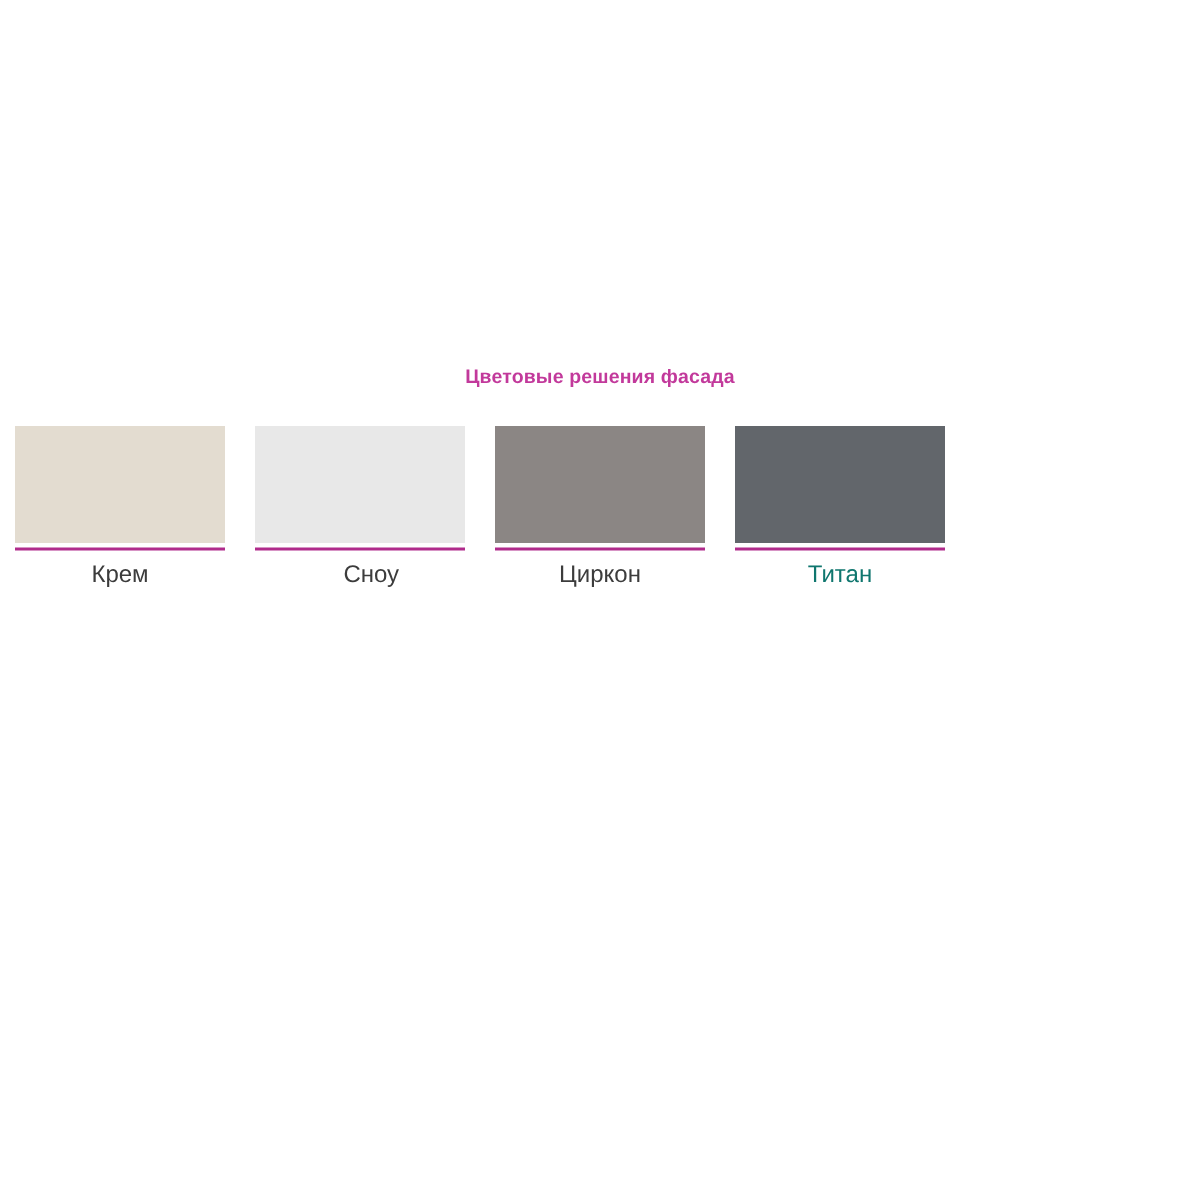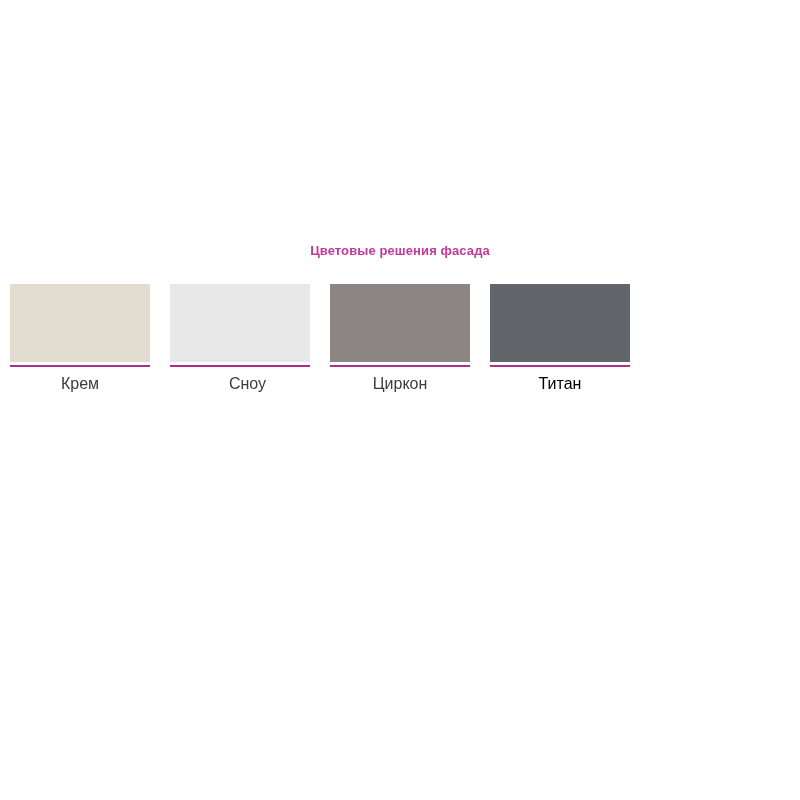--- a/index.html
+++ b/index.html
@@ -114,21 +114,21 @@
 
       <div class="swatch-cell">
         <span class="swatch-chip" style="background-color: rgb(139, 134, 132);"></span>
         <span class="swatch-underline" style="background-color: rgb(176, 43, 139);"></span>
         <span class="swatch-label" style="color: rgb(60, 60, 60);">Циркон</span>
       </div>
 
       <div class="swatch-cell">
         <span class="swatch-chip" style="background-color: rgb(98, 102, 107);"></span>
         <span class="swatch-underline" style="background-color: rgb(176, 43, 139);"></span>
-        <span class="swatch-label" style="color: #000000;">Титан</span>
+        <span class="swatch-label" style="color: #0f766e;">Титан</span>
       </div>
 
     </div>
 
     <div class="row-gap"></div>
 
 
   </div>
 </div>
 

